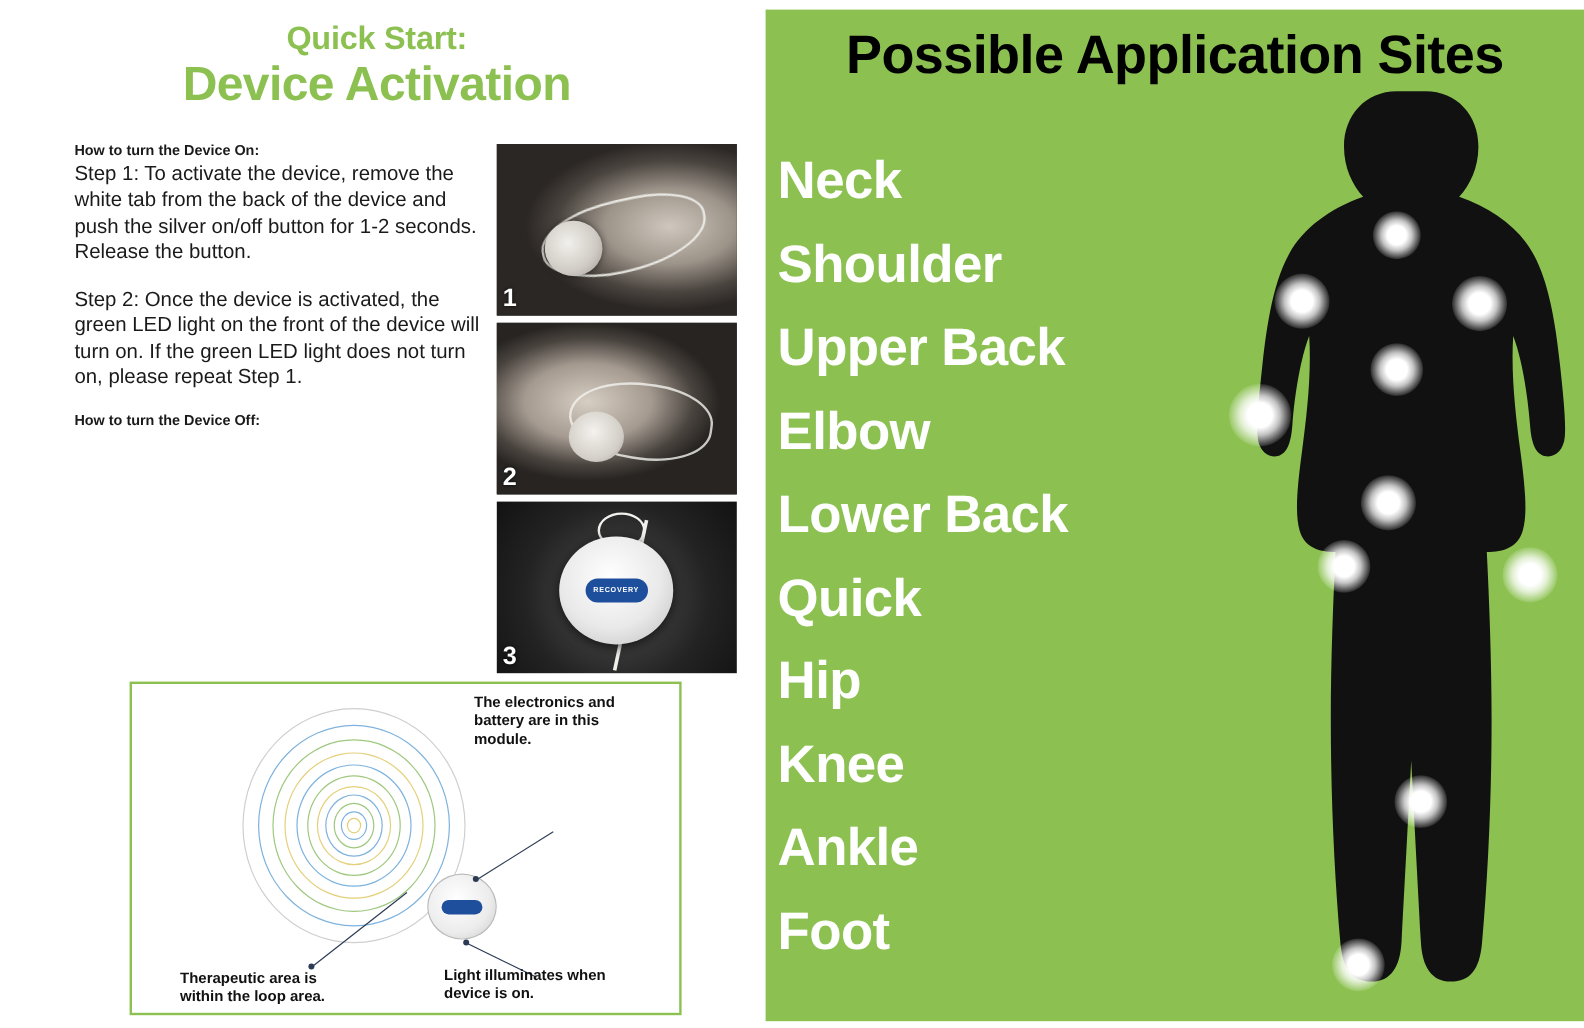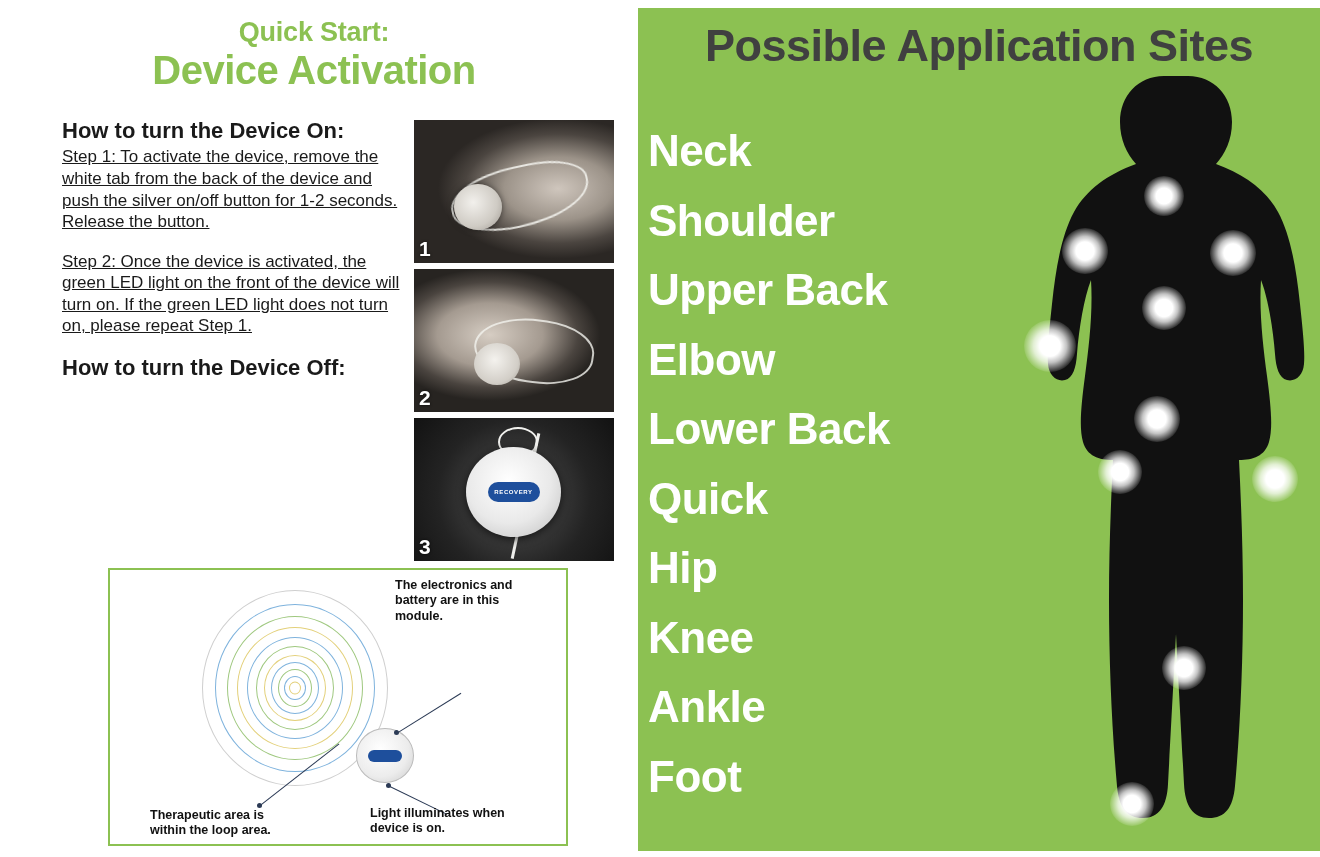--- a/index.html
+++ b/index.html
@@ -46,29 +46,28 @@
 
   .instructions {
     position: absolute;
     left: 62px;
     top: 118px;
     width: 345px;
     color: #1a1a1a;
   }
   .head-bold {
     font-weight: bold;
-    font-size: 22px;
+    font-size: 12px;
     line-height: 1.2;
     margin: 0 0 2px 0;
   }
   .step-para {
     font-size: 17px;
     line-height: 1.27;
     margin: 0 0 18px 0;
-    text-decoration: underline;
   }
   .step-para.last { margin-bottom: 0; }
   .gap-top { margin-top: 4px; }
 
   
   .photos {
     position: absolute;
     left: 414px;
     top: 120px;
     width: 200px;
@@ -247,21 +246,21 @@
   .right-panel {
     position: absolute;
     left: 638px;
     top: 8px;
     width: 682px;
     height: 843px;
     background: #8cc152;
     overflow: hidden;
   }
   .sites-title {
-    color: #404040;
+    color: #000000;
     font-weight: bold;
     font-size: 45px;
     text-align: center;
     margin-top: 12px;
     letter-spacing: -0.5px;
     white-space: nowrap;
   }
   .sites-list {
     position: absolute;
     left: 10px;

